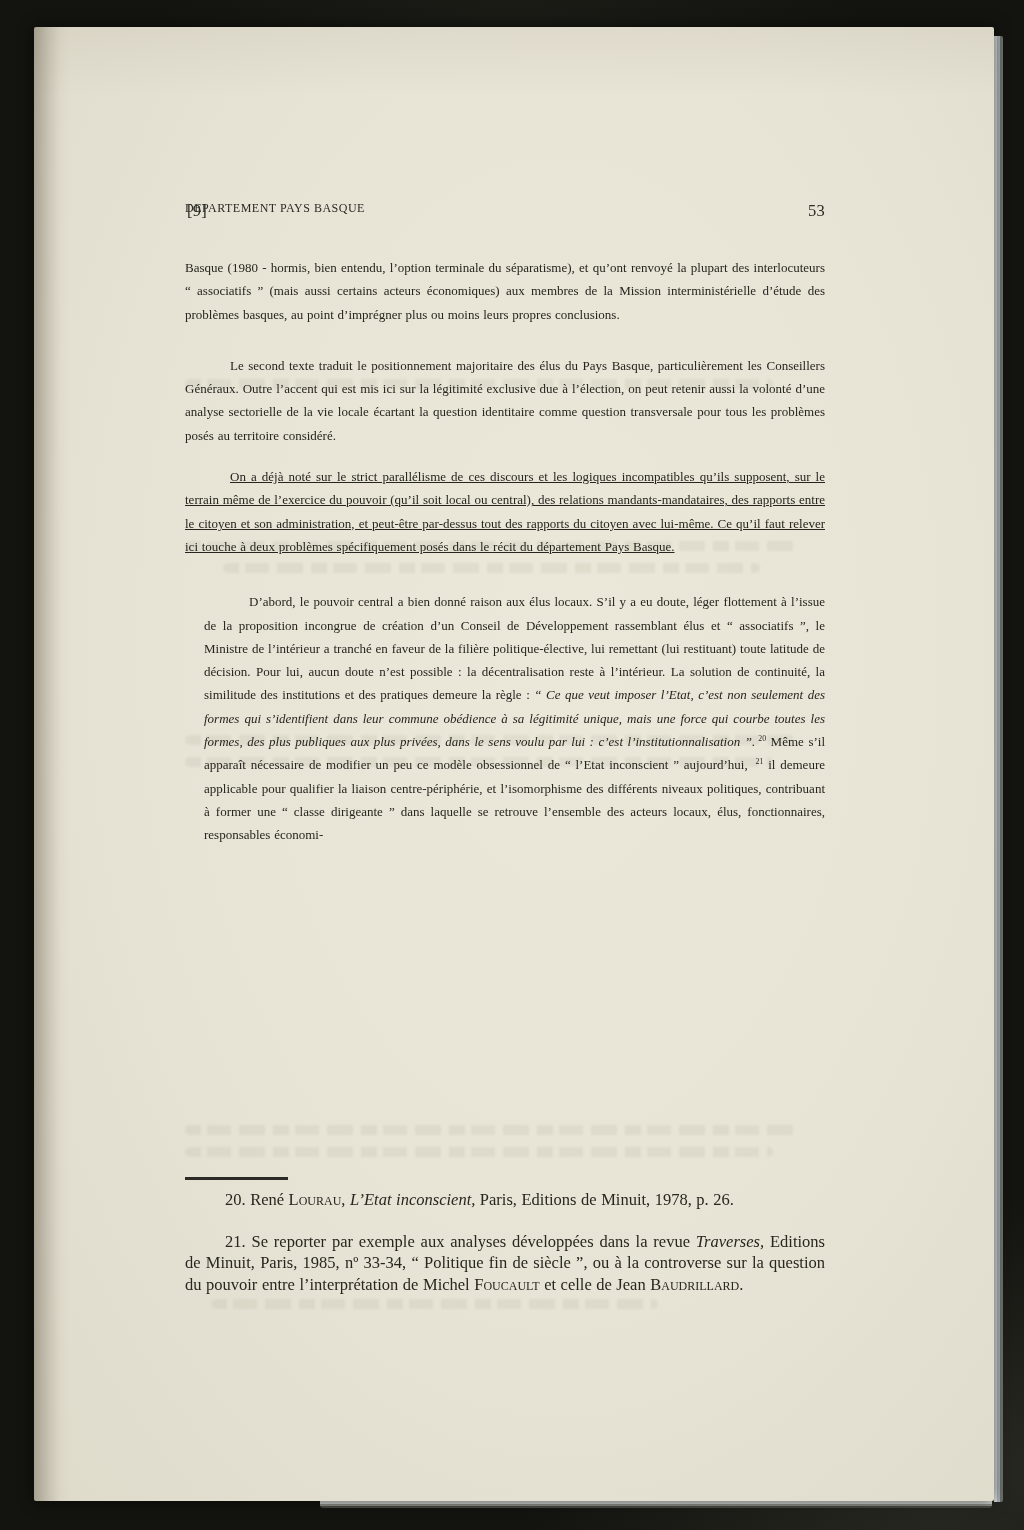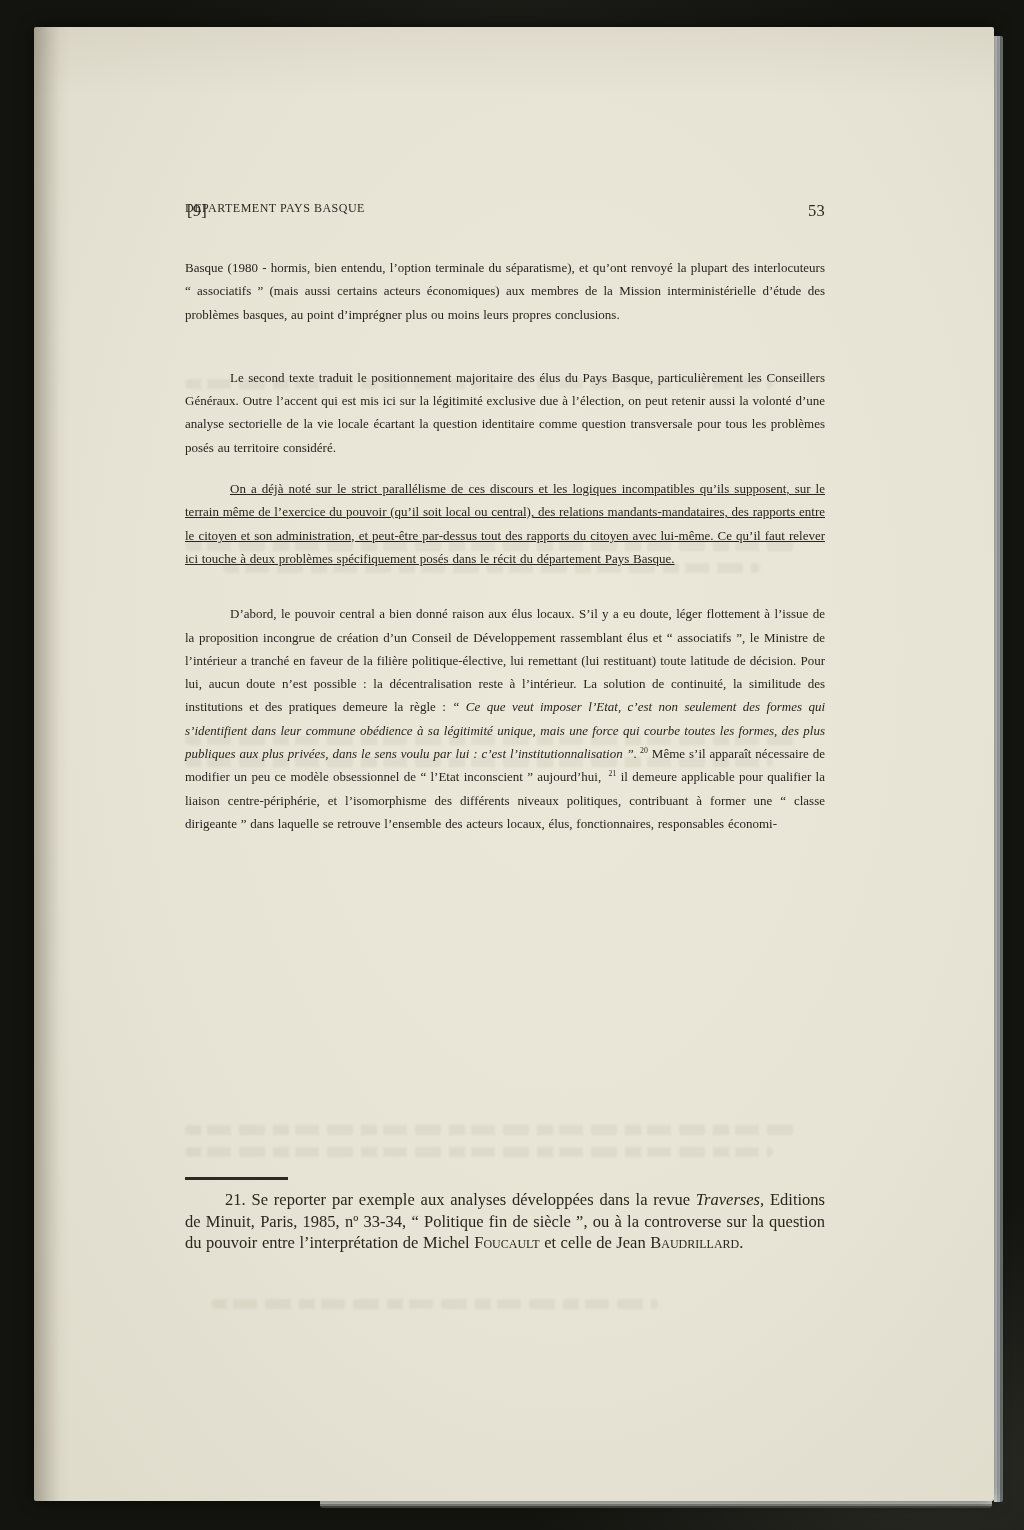--- a/index.html
+++ b/index.html
@@ -56,23 +56,23 @@
   .rh-center{position:absolute;left:0;right:0;font-size:12px;letter-spacing:0.5px;}
   .rh-right{position:absolute;right:0;top:0;}
   
   .text-block{
     position:absolute;left:151px;top:229px;width:640px;
     font-size:13px;line-height:23.3px;text-align:justify;
     color:#26251f;
   }
   .para{margin:0;word-spacing:0.5px;}
   .para.indent{text-indent:45px;}
-  .m1{margin-top:40px;}
+  .m1{margin-top:28px;}
   .m2{margin-top:18px;text-decoration:underline;}
-  .m3{margin-top:32px;}
+  .m3{margin-top:32px;margin-left:19px;}
   .it{font-style:italic;}
   sup{font-size:0.60em;line-height:0;vertical-align:super;margin-left:3px;}
   
   .fn-rule{
     position:absolute;left:151px;top:1150px;width:103px;height:2.5px;
     background:#2b2a24;
   }
   .footnotes{
     position:absolute;left:151px;top:1162px;width:640px;
     font-size:16.5px;line-height:21.6px;text-align:justify;color:#28271f;
@@ -132,16 +132,17 @@
     <main class="text-block">
       <p class="para">Basque (1980 - hormis, bien entendu, l’option terminale du séparatisme), et qu’ont renvoyé la plupart des interlocuteurs “ associatifs ” (mais aussi certains acteurs économiques) aux membres de la Mission interministérielle d’étude des problèmes basques, au point d’imprégner plus ou moins leurs propres conclusions.</p>
       <p class="para indent m1">Le second texte traduit le positionnement majoritaire des élus du Pays Basque, particulièrement les Conseillers Généraux. Outre l’accent qui est mis ici sur la légitimité exclusive due à l’élection, on peut retenir aussi la volonté d’une analyse sectorielle de la vie locale écartant la question identitaire comme question transversale pour tous les problèmes posés au territoire considéré.</p>
       <p class="para indent m2">On a déjà noté sur le strict parallélisme de ces discours et les logiques incompatibles qu’ils supposent, sur le terrain même de l’exercice du pouvoir (qu’il soit local ou central), des relations mandants-mandataires, des rapports entre le citoyen et son administration, et peut-être par-dessus tout des rapports du citoyen avec lui-même. Ce qu’il faut relever ici touche à deux problèmes spécifiquement posés dans le récit du département Pays Basque.</p>
       <p class="para indent m3"><span>D’abord, le pouvoir central a bien donné raison aux élus locaux. S’il y a eu doute, léger flottement à l’issue de la proposition incongrue de création d’un Conseil de Développement rassemblant élus et “ associatifs ”, le Ministre de l’intérieur a tranché en faveur de la filière politique-élective, lui remettant (lui restituant) toute latitude de décision. Pour lui, aucun doute n’est possible : la décentralisation reste à l’intérieur. La solution de continuité, la similitude des institutions et des pratiques demeure la règle : </span><span class="it">“ Ce que veut imposer l’Etat, c’est non seulement des formes qui s’identifient dans leur commune obédience à sa légitimité unique, mais une force qui courbe toutes les formes, des plus publiques aux plus privées, dans le sens voulu par lui : c’est l’institutionnalisation ”.</span><sup>20</sup><span> Même s’il apparaît nécessaire de modifier un peu ce modèle obsessionnel de “ l’Etat inconscient ” aujourd’hui, </span><sup>21</sup><span> il demeure applicable pour qualifier la liaison centre-périphérie, et l’isomorphisme des différents niveaux politiques, contribuant à former une “ classe dirigeante ” dans laquelle se retrouve l’ensemble des acteurs locaux, élus, fonctionnaires, responsables économi-</span></p>
     </main>
 
     <div class="fn-rule"></div>
 
     <section class="footnotes">
+      <p class="fn"><span>20.</span><span> René </span><span class="sc">Lourau</span><span>, </span><span class="it">L’Etat inconscient,</span><span> Paris, Editions de Minuit, 1978, p. 26.</span></p>
       <p class="fn"><span>21.</span><span> Se reporter par exemple aux analyses développées dans la revue </span><span class="it">Traverses,</span><span> Editions de Minuit, Paris, 1985, nº 33-34, “ Politique fin de siècle ”, ou à la controverse sur la question du pouvoir entre l’interprétation de Michel </span><span class="sc">Foucault</span><span> et celle de Jean </span><span class="sc">Baudrillard</span><span>.</span></p>
     </section>
   </div>
 </div>
 
 </body></html>

